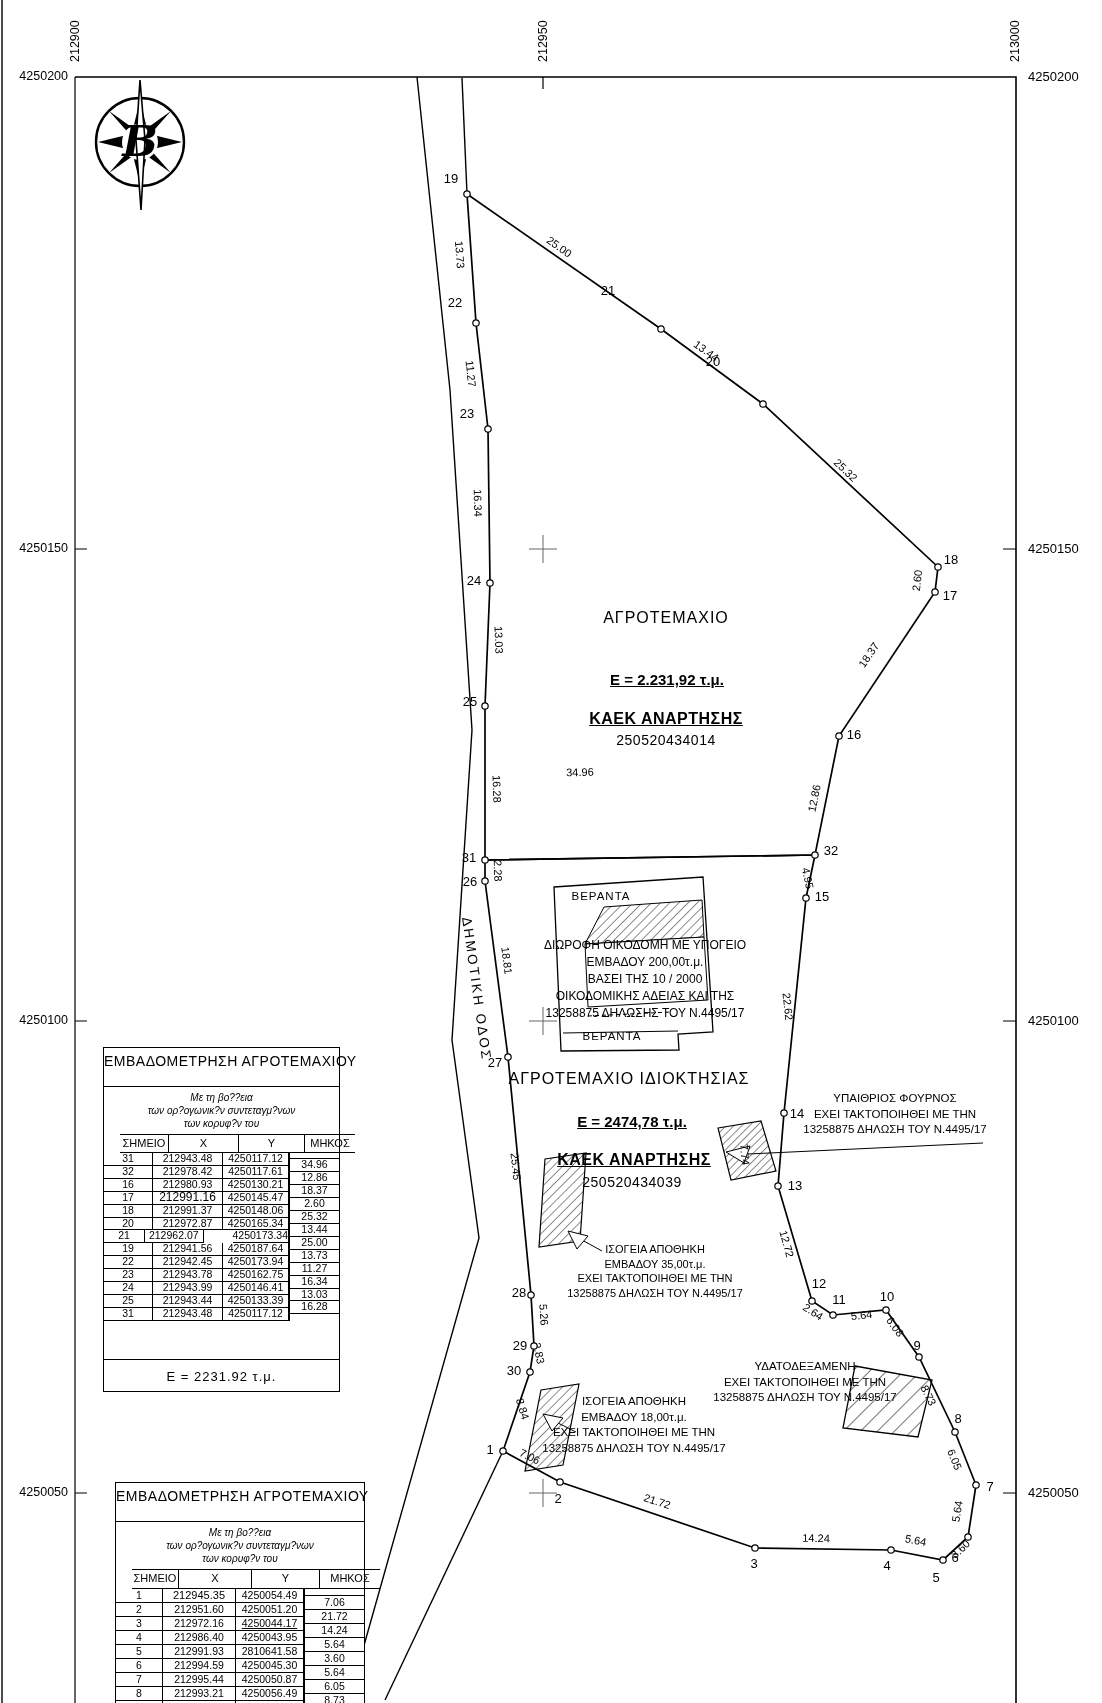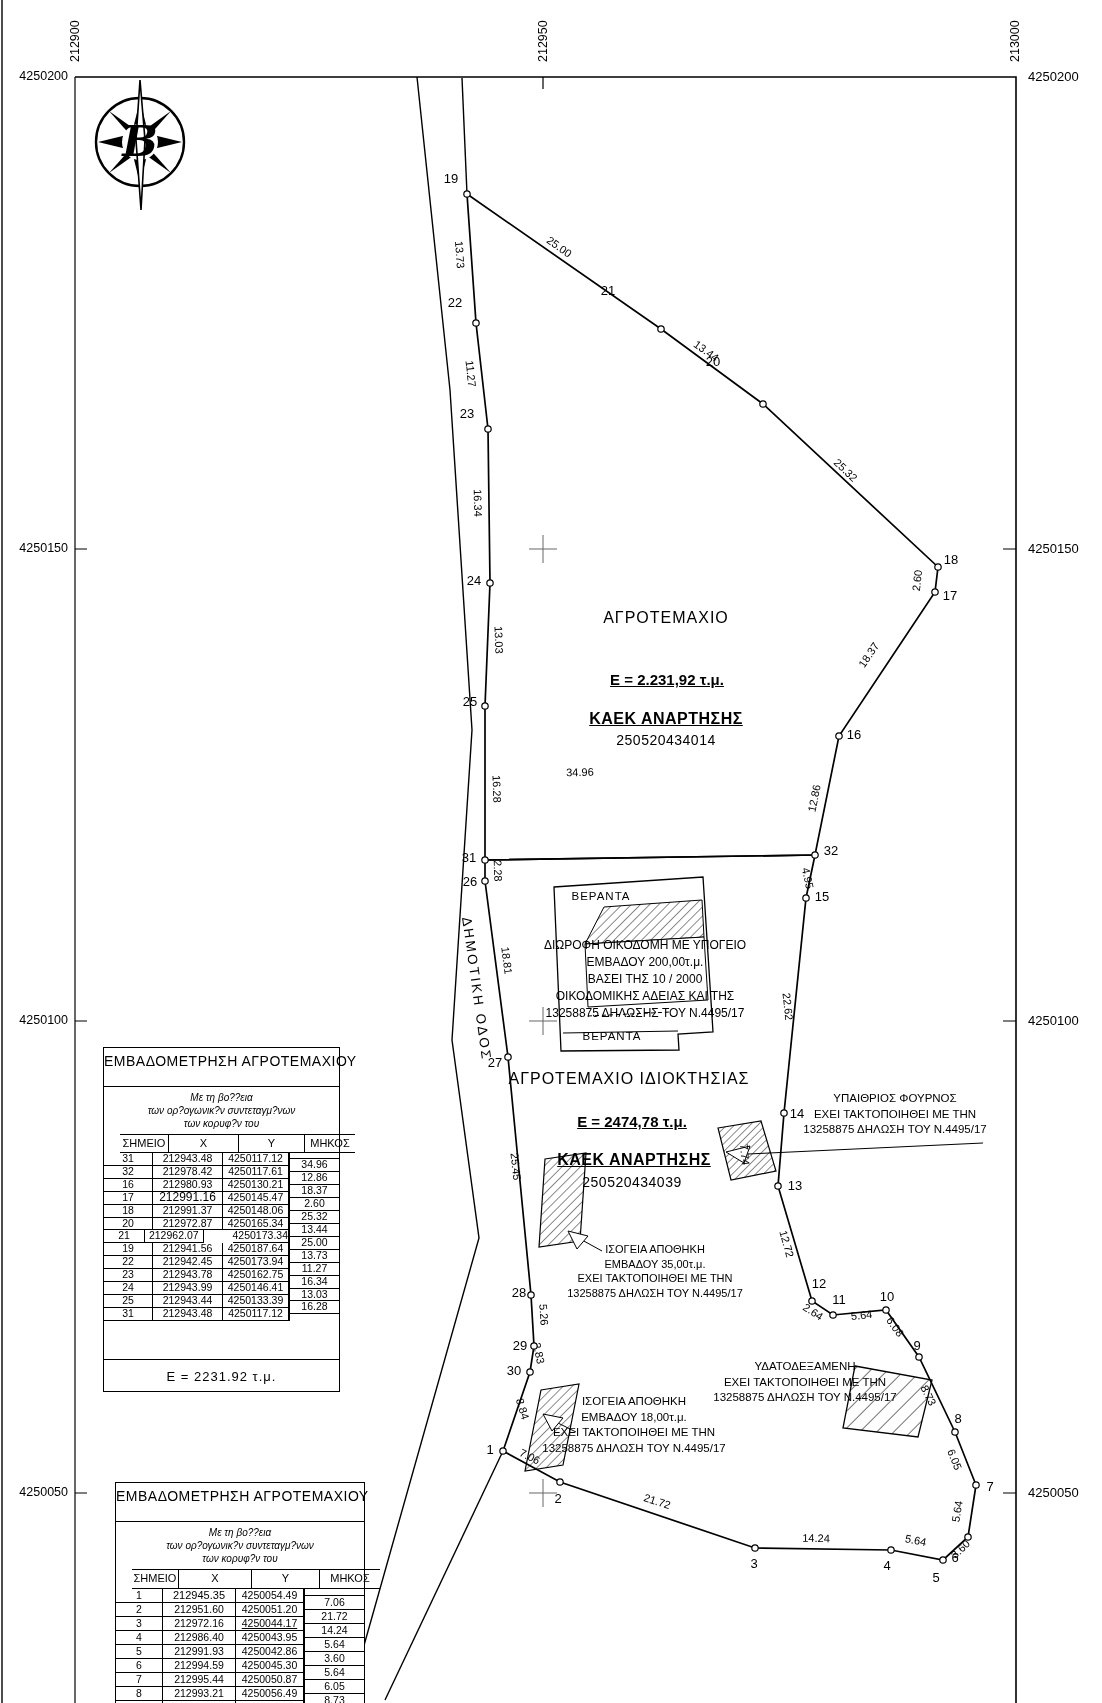--- a/index.html
+++ b/index.html
@@ -414,21 +414,21 @@
           <div class="c-borders" style="width: 68px; font-size: 10.5px; line-height: 13px; text-decoration: underline;">4250044.17</div>
         </div>
         <div class="trow" style="height: 14px;">
           <div class="c-borders" style="width: 47px; font-size: 10.5px; line-height: 13px;">4</div>
           <div class="c-borders" style="width: 73px; font-size: 10.5px; line-height: 13px;">212986.40</div>
           <div class="c-borders" style="width: 68px; font-size: 10.5px; line-height: 13px;">4250043.95</div>
         </div>
         <div class="trow" style="height: 14px;">
           <div class="c-borders" style="width: 47px; font-size: 10.5px; line-height: 13px;">5</div>
           <div class="c-borders" style="width: 73px; font-size: 10.5px; line-height: 13px;">212991.93</div>
-          <div class="c-borders" style="width: 68px; font-size: 10.5px; line-height: 13px;">4250042.86</div>
+          <div class="c-borders" style="width: 68px; font-size: 10.5px; line-height: 13px;">2810641.58</div>
         </div>
         <div class="trow" style="height: 14px;">
           <div class="c-borders" style="width: 47px; font-size: 10.5px; line-height: 13px;">6</div>
           <div class="c-borders" style="width: 73px; font-size: 10.5px; line-height: 13px;">212994.59</div>
           <div class="c-borders" style="width: 68px; font-size: 10.5px; line-height: 13px;">4250045.30</div>
         </div>
         <div class="trow" style="height: 14px;">
           <div class="c-borders" style="width: 47px; font-size: 10.5px; line-height: 13px;">7</div>
           <div class="c-borders" style="width: 73px; font-size: 10.5px; line-height: 13px;">212995.44</div>
           <div class="c-borders" style="width: 68px; font-size: 10.5px; line-height: 13px;">4250050.87</div>

